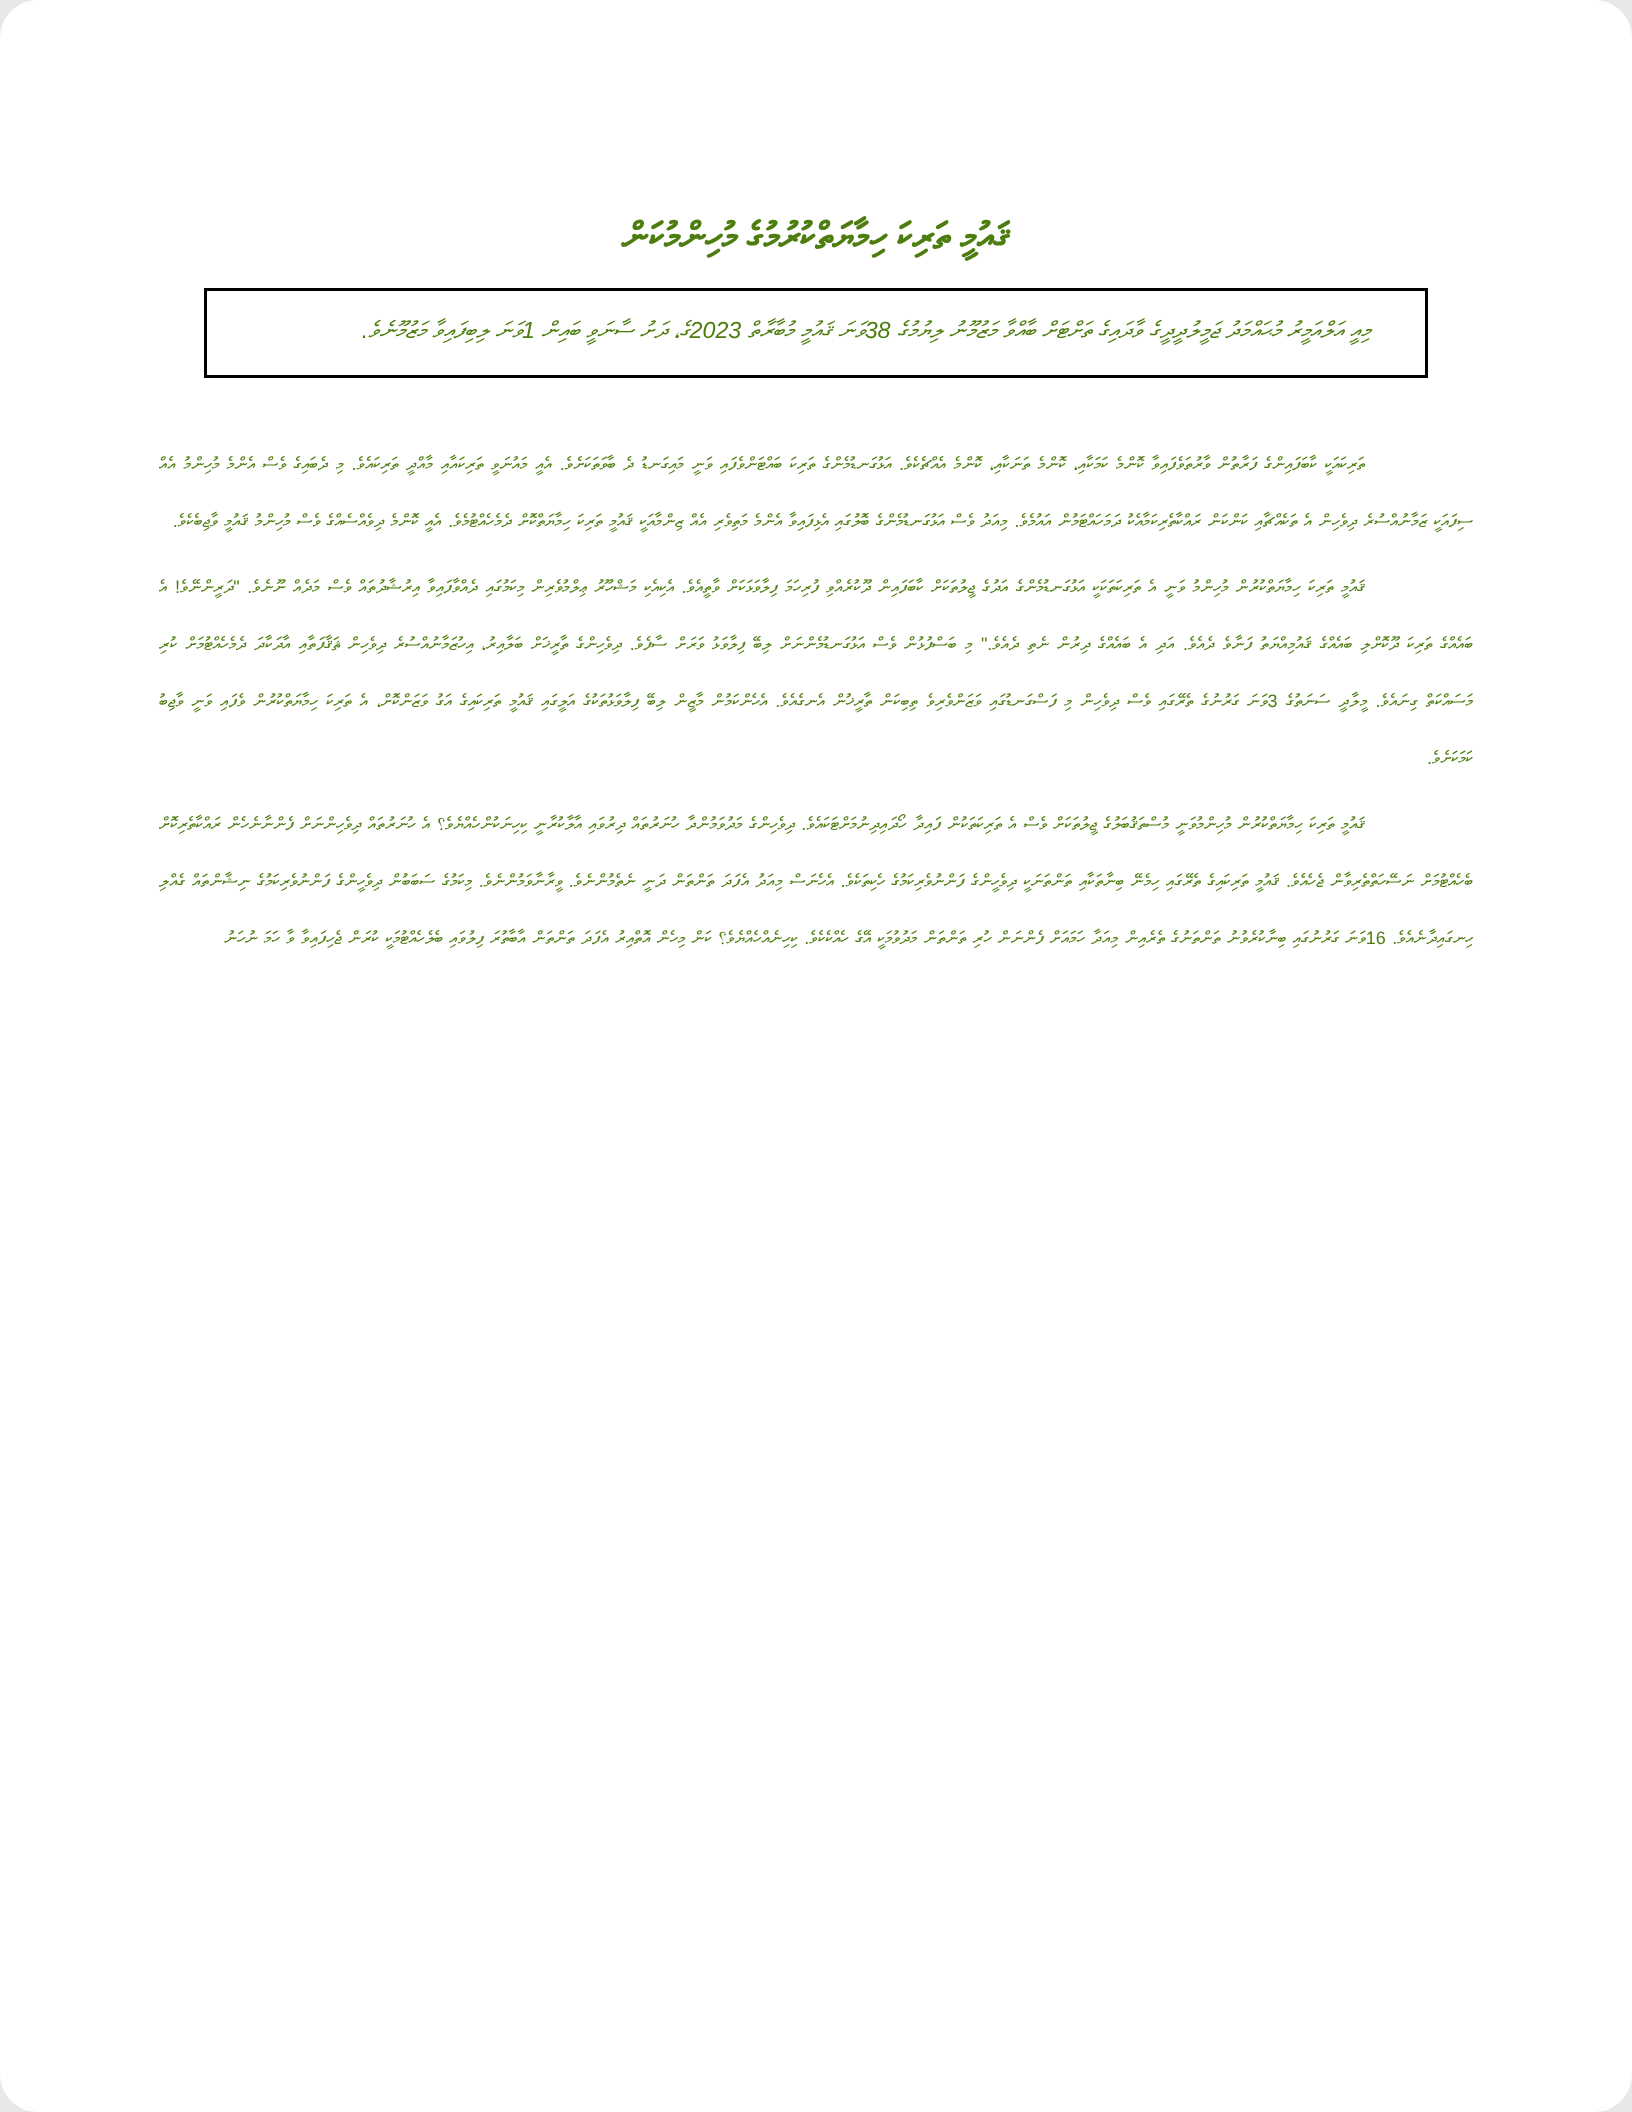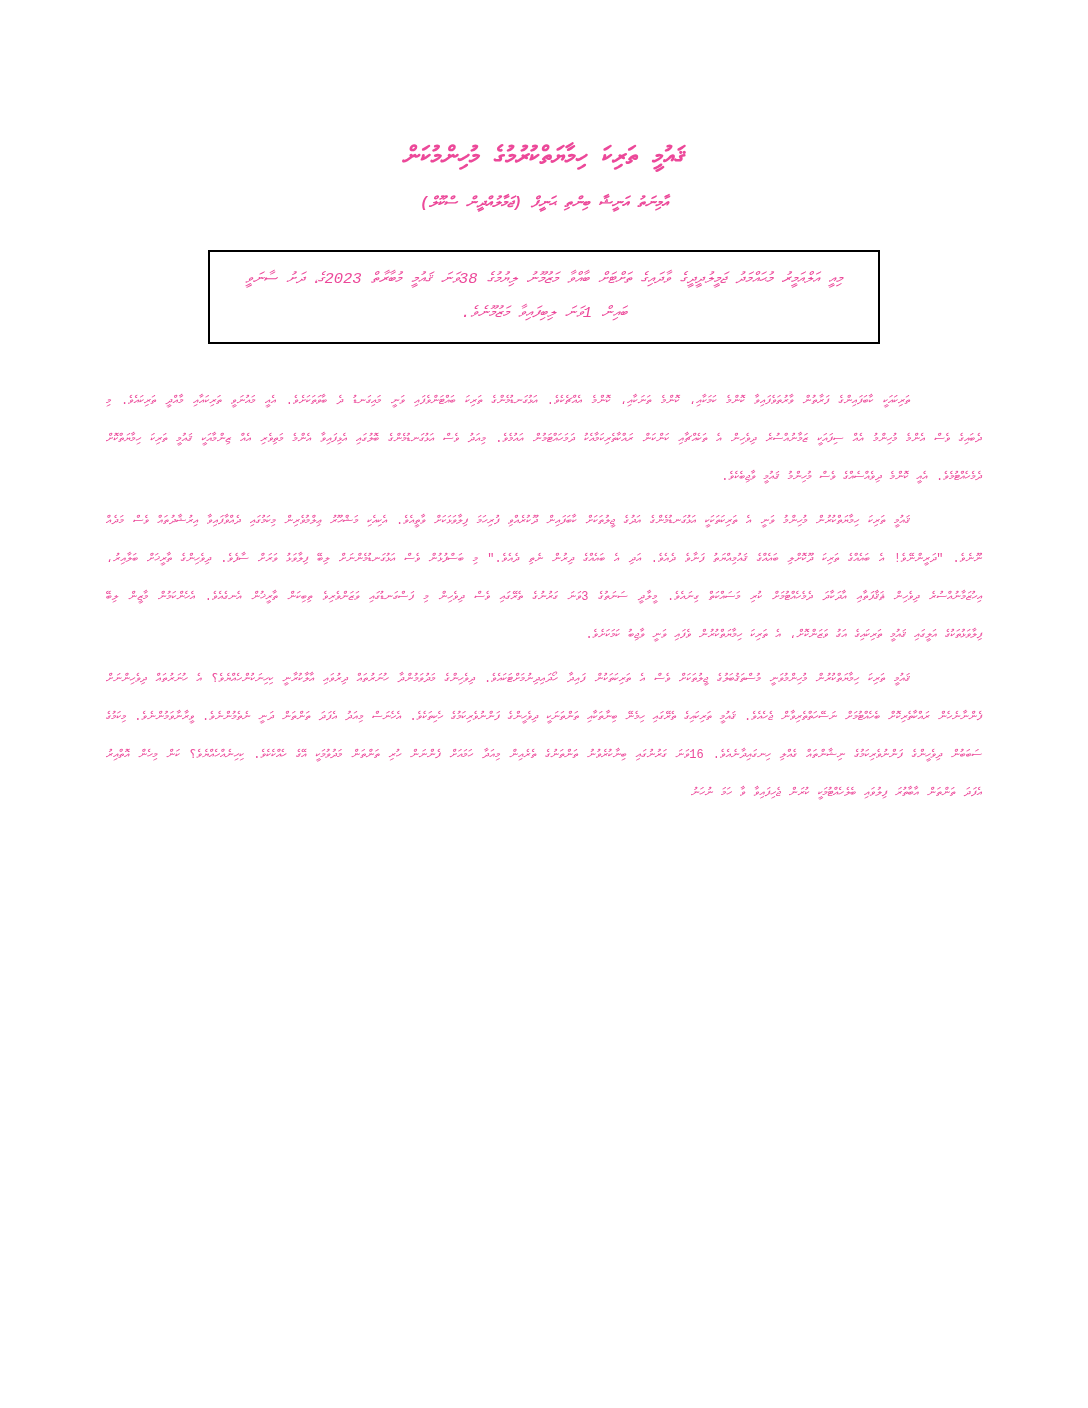--- a/index.html
+++ b/index.html
@@ -6,49 +6,49 @@
     margin: 0;
     padding: 0;
     background: #e8e8e8;
   }
   .page {
     position: relative;
     width: 1088px;
     height: 1408px;
     margin: 0 auto;
     background: #ffffff;
-    color: #ec4899;
+    color: #4d7c0f;
     direction: rtl;
-    font-family: Liberation Mono, monospace;
+    font-family: Liberation Sans, sans-serif;
     box-sizing: border-box;
     padding: 138px 106px 60px 106px;
     overflow: hidden;
+    border-radius: 25px;
   }
   .essay-title {
     margin: 0 0 14px 0;
     text-align: center;
     font-size: 25px;
     font-weight: bold;
     line-height: 1.6;
   }
   .byline {
     text-align: center;
     font-size: 15px;
     font-style: italic;
     font-weight: 600;
     line-height: 1.6;
     margin: 0 0 34px 0;
   }
   .notice-box {
-    width: 672px;
+    width: 816px;
     margin: 0 auto 38px auto;
     border: 2px solid #000000;
     box-sizing: border-box;
-    padding: 10px 18px 12px 18px;
-    text-align: center;
+    padding: 10px 36px 12px 18px;
     font-size: 15.5px;
     font-style: italic;
     line-height: 34px;
   }
   .notice-box p {
     margin: 0;
   }
   .body-para {
     margin: 0 0 6px 0;
     font-size: 12px;
@@ -58,21 +58,20 @@
     word-spacing: 1px;
   }
 </style>
 </head>
 <body>
 
 <div class="page">
 
   <h1 class="essay-title">ޤައުމީ ތަރިކަ ހިމާޔަތްކުރުމުގެ މުހިންމުކަން</h1>
 
-  <div class="byline">އާމިނަތު އަނީޝާ ބިންތި ޙަނީފް (ޖަމާލުއްދީން ސްކޫލް)</div>
 
   <div class="notice-box">
     <p>މިއީ އަލްއަމީރު މުޙައްމަދު ޖަމީލުދީދީގެ ވާދައިގެ ތަށްޓަށް ބާއްވާ މަޒުމޫނު ލިޔުމުގެ 38ވަނަ ޤައުމީ މުބާރާތް 2023ގެ، ދަށު ސާނަވީ ބައިން 1ވަނަ ލިބިފައިވާ މަޒުމޫނެވެ.</p>
   </div>
 
   <p class="body-para">ތަރިކައަކީ ކާބަފައިންގެ ފަރާތުން ވާރުތަވެފައިވާ ކޮންމެ ކަމަކާއި، ކޮންމެ ތަނަކާއި، ކޮންމެ އެއްޗެކެވެ. އަޅުގަނޑުމެންގެ ތަރިކަ ބައްޓަންވެފައި ވަނީ މައިގަނޑު ދެ ބާވަތަކަށެވެ. އެއީ މައުނަވީ ތަރިކައާއި މާއްދީ ތަރިކައެވެ. މި ދެބައިގެ ވެސް އެންމެ މުހިންމު އެއް ސިފައަކީ ޒަމާނުއްސުރެ ދިވެހިން އެ ތަކެއްޗާއި ކަންކަން ރައްކާތެރިކަމާއެކު ދަމަހައްޓަމުން އައުމެވެ. މިއަދު ވެސް އަޅުގަނޑުމެންގެ ބޮލުގައި އެޅިފައިވާ އެންމެ މަތިވެރި އެއް ޒިންމާއަކީ ޤައުމީ ތަރިކަ ހިމާޔަތްކޮށް ދެމެހެއްޓުމެވެ. އެއީ ކޮންމެ ދިވެއްސެއްގެ ވެސް މުހިންމު ޤައުމީ ވާޖިބެކެވެ.</p>
 
   <p class="body-para">ޤައުމީ ތަރިކަ ހިމާޔަތްކުރުން މުހިންމު ވަނީ އެ ތަރިކަތަކަކީ އަޅުގަނޑުމެންގެ އަދުގެ ޖީލުތަކަށް ކާބަފައިން ދޫކުރެއްވި ފުރިހަމަ ފިލާވަޅަކަށް ވާތީއެވެ. އެކިއެކި މަޝްހޫރު ޢިލްމުވެރިން މިކަމުގައި ދެއްވާފައިވާ އިރުޝާދުތައް ވެސް މަދެއް ނޫނެވެ. "ދަރީންނޭވެ! އެ ބައެއްގެ ތަރިކަ ދޫކޮށްލި ބައެއްގެ ޤައުމިއްޔަތު ފަނާވެ ދެއެވެ. އަދި އެ ބައެއްގެ ދިރުން ނެތި ދެއެވެ." މި ބަސްފުޅުން ވެސް އަޅުގަނޑުމެންނަށް ލިބޭ ފިލާވަޅު ވަރަށް ސާފެވެ. ދިވެހިންގެ ތާރީޚަށް ބަލާއިރު، އިހުޒަމާނުއްސުރެ ދިވެހިން ޘަޤާފަތާއި އާދަކާދަ ދެމެހެއްޓުމަށް ކުރި މަސައްކަތް ގިނައެވެ. މީލާދީ ސަނަތުގެ 3ވަނަ ގަރުނުގެ ތެރޭގައި ވެސް ދިވެހިން މި ފަސްގަނޑުގައި ވަޒަންވެރިވެ ތިބިކަން ތާރީޚުން އެނގެއެވެ. އެހެންކަމުން މާޒީން ލިބޭ ފިލާވަޅުތަކުގެ އަލީގައި ޤައުމީ ތަރިކައިގެ އަގު ވަޒަންކޮށް، އެ ތަރިކަ ހިމާޔަތްކުރުން ވެފައި ވަނީ ވާޖިބު ކަމަކަށެވެ.</p>
 
   <p class="body-para">ޤައުމީ ތަރިކަ ހިމާޔަތްކުރުން މުހިންމުވަނީ މުސްތަޤުބަލުގެ ޖީލުތަކަށް ވެސް އެ ތަރިކަތަކުން ފައިދާ ހޯދައިދިނުމަށްޓަކައެވެ. ދިވެހިންގެ މަދުވަމުންދާ ހުނަރުތައް ދިރުވައި އާލާކުރާނީ ކިހިނަކުންހެއްޔެވެ؟ އެ ހުނަރުތައް ދިވެހިންނަށް ފެންނާނެހެން ރައްކާތެރިކޮށް ބެހެއްޓުމަށް ނަސޭހަތްތެރިވާން ޖެހެއެވެ. ޤައުމީ ތަރިކައިގެ ތެރޭގައި ހިމެނޭ ބިނާތަކާއި ތަންތަނަކީ ދިވެހީންގެ ފަންނުވެރިކަމުގެ ހެކިތަކެވެ. އެހެނަސް މިއަދު އެފަދަ ތަންތަން ދަނީ ނެތެމުންނެވެ. ވީރާނާވަމުންނެވެ. މިކަމުގެ ސަބަބުން ދިވެހީންގެ ފަންނުވެރިކަމުގެ ނިޝާންތައް ގެއްލި ހިނގައިދާނެއެވެ. 16ވަނަ ގަރުނުގައި ބިނާކުރެވުނު ތަންތަނުގެ ތެރެއިން މިއަދާ ހަމައަށް ފެންނަން ހުރި ތަންތަން މަދުވުމަކީ އޭގެ ހެއްކެކެވެ. ކިހިނެއްހެއްޔެވެ؟ ކަން މިހެން އޮތްއިރު އެފަދަ ތަންތަން އާބާތުރަ ފިލުވައި ބެލެހެއްޓުމަކީ ކުރަން ޖެހިފައިވާ ވާ ހަމަ ނުހަނު</p>

